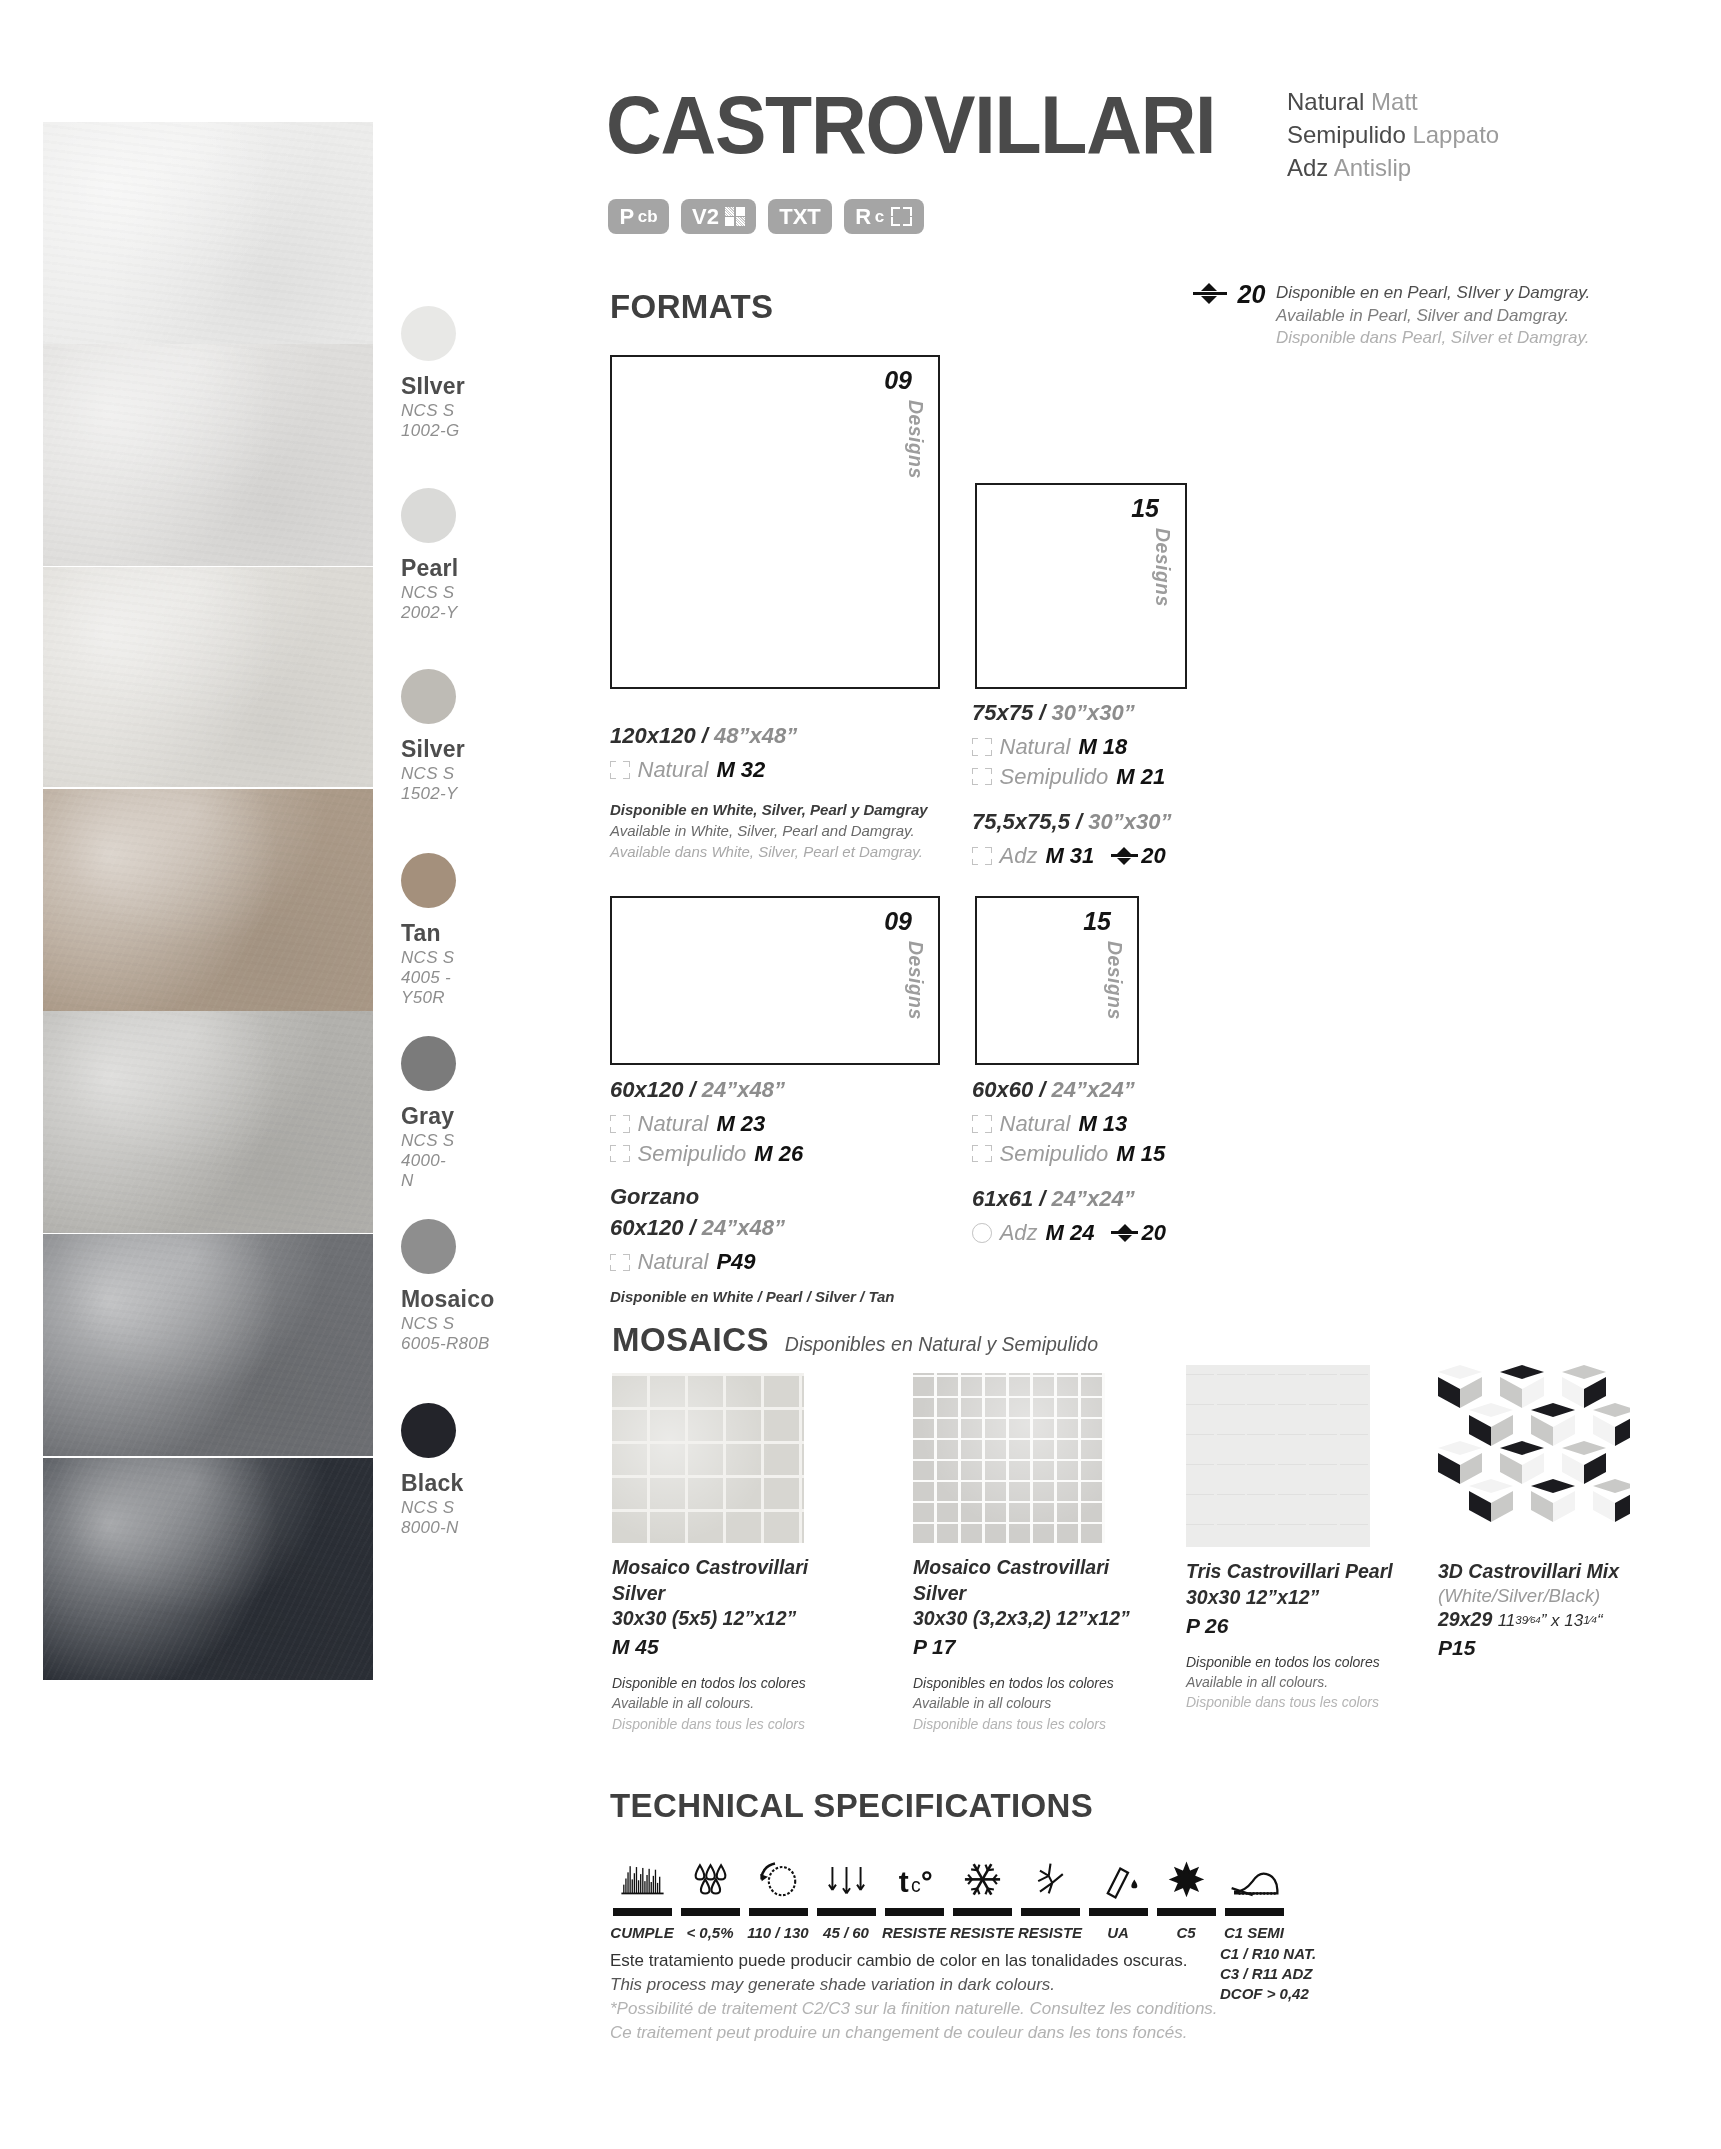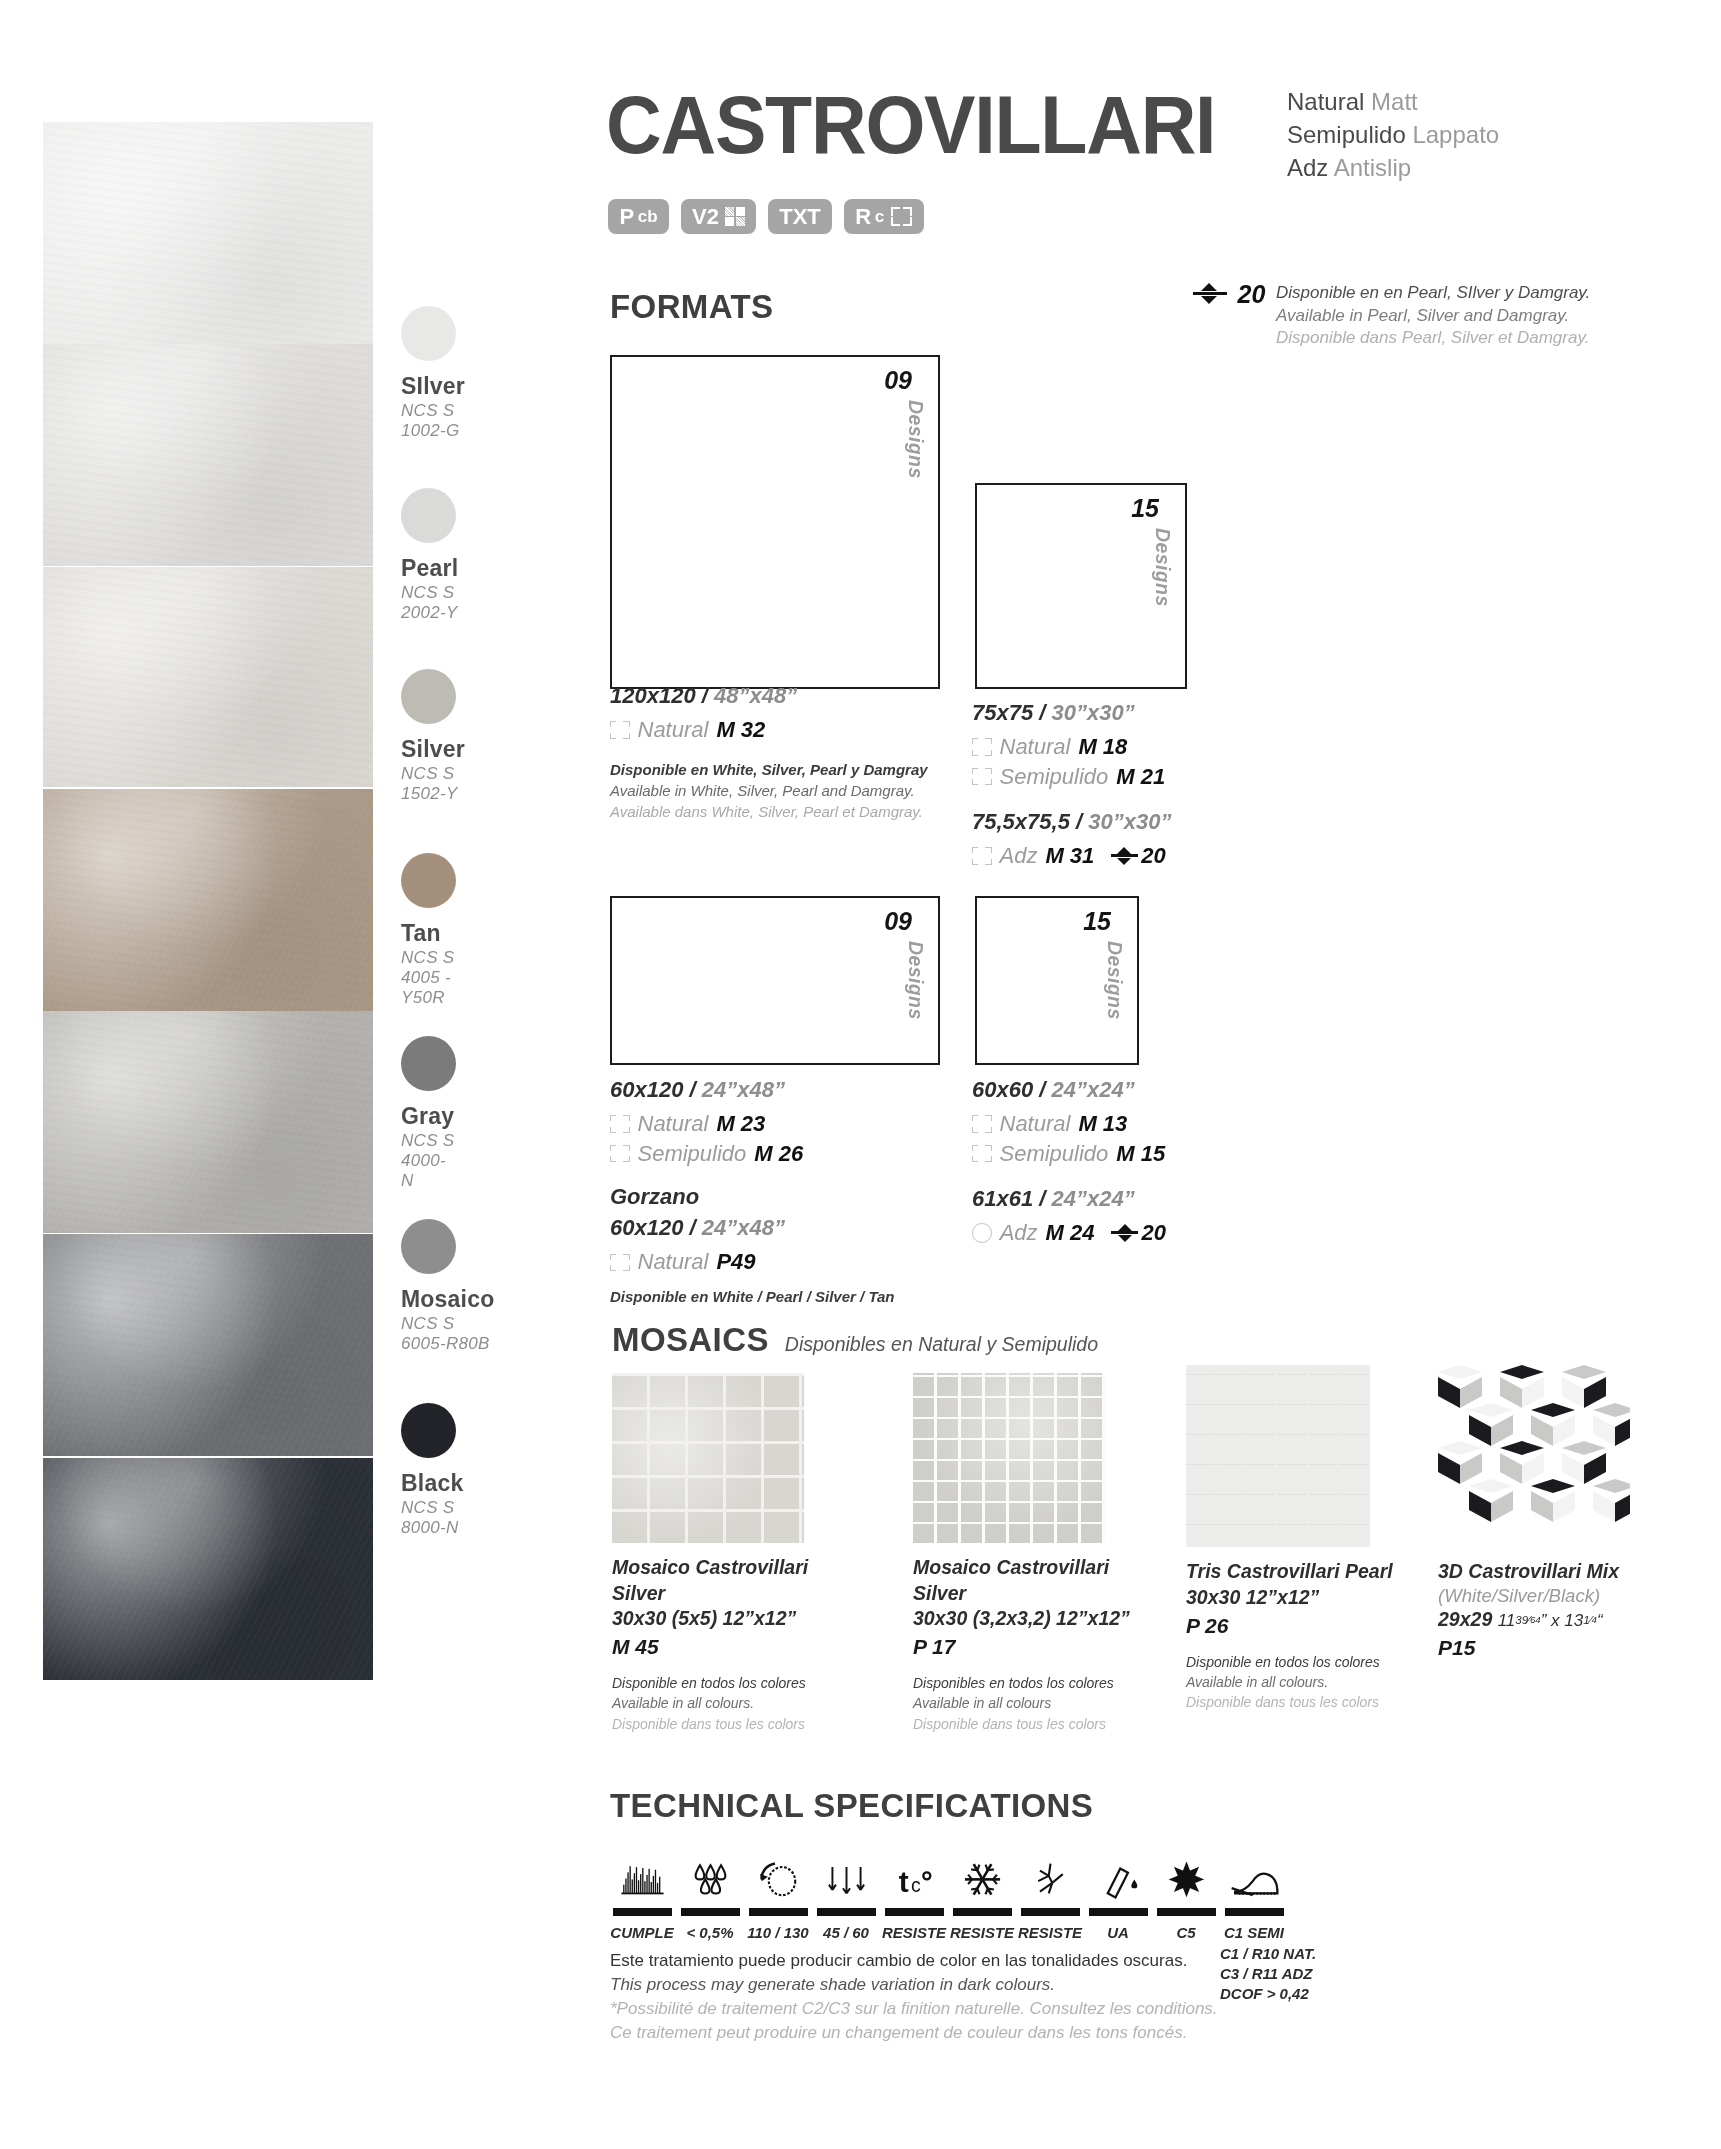--- a/index.html
+++ b/index.html
@@ -252,21 +252,21 @@
     <div class="l2">Available in Pearl, Silver and Damgray.</div>
     <div class="l3">Disponible dans Pearl, Silver et Damgray.</div>
   </span>
 </div>
 
 <div id="format-items">
     <div class="fmt-box" style="position: absolute; left: 610px; top: 355px; width: 326px; height: 330px;">
       <span class="designs-num">09</span>
       <span class="designs-word">Designs</span>
     </div>
-    <div style="position: absolute; left: 610px; top: 683px; width: 355px;">
+    <div style="position: absolute; left: 610px; top: 723px; width: 355px;">
       <div class="fmt-size">120x120 / <span class="in">48”x48”</span></div>
       <div class="fin-row">
         <span class="rect-sym">
           <s></s>
           <s></s>
           <s></s>
           <s></s>
         </span>
         <span class="fin-name">Natural</span>
         <span class="fin-code">M 32</span>

